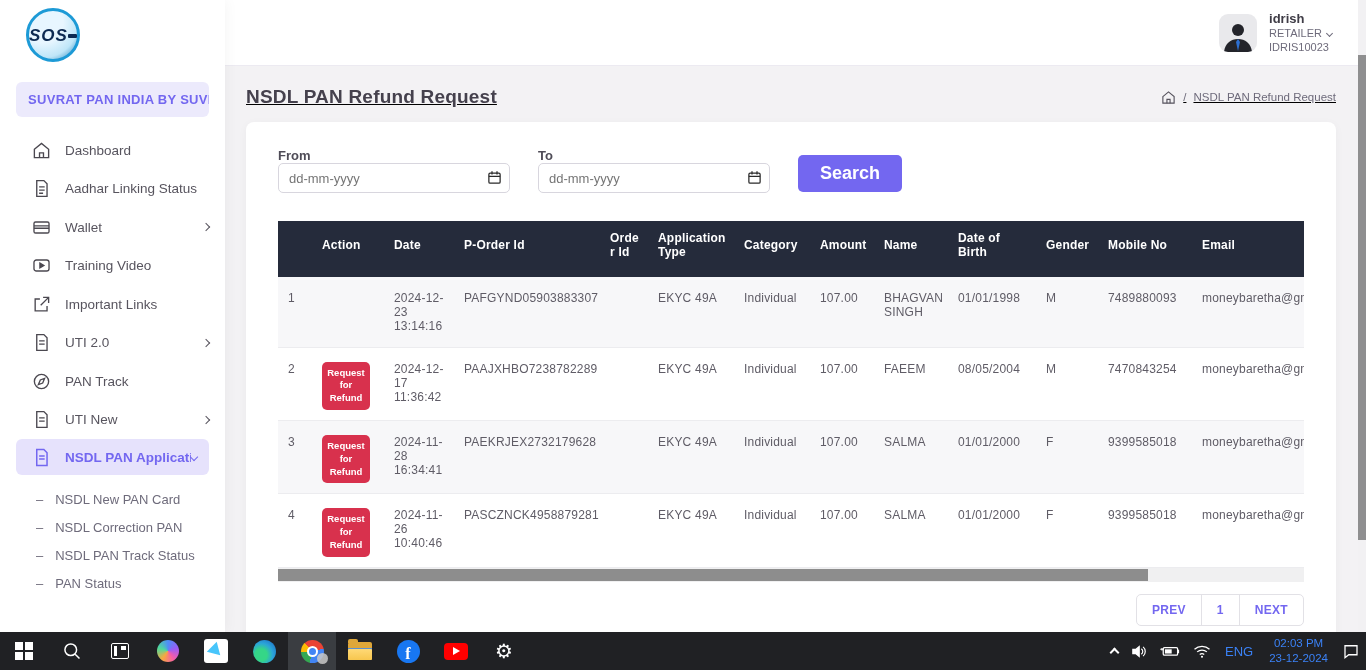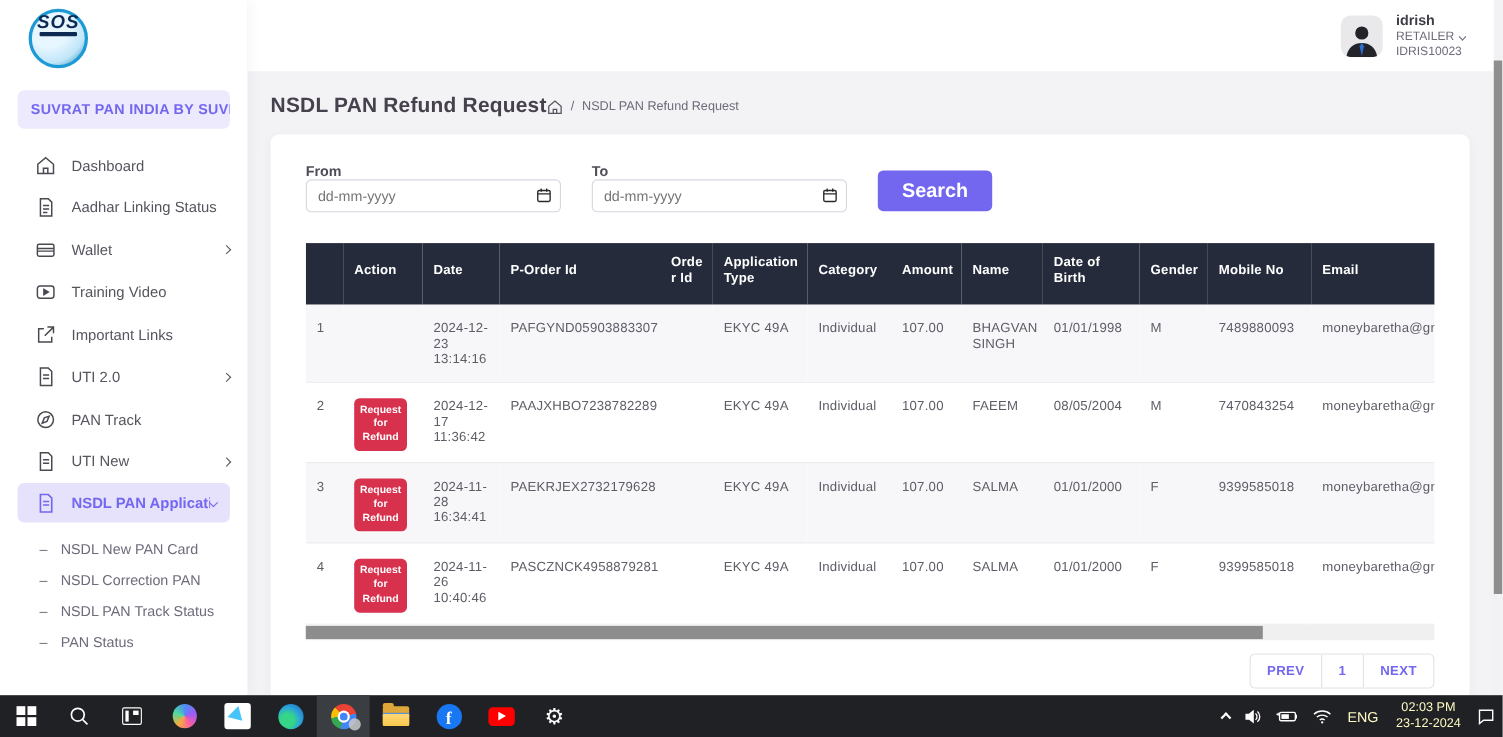--- a/index.html
+++ b/index.html
@@ -3,21 +3,21 @@
 <meta charset="utf-8">
 <style>
   * { margin:0; padding:0; box-sizing:border-box; }
   html,body { width:1366px; height:670px; overflow:hidden; font-family:"Liberation Sans", sans-serif; background:#f3f2f4; }
 
   .app { position:relative; width:1366px; height:632px; background:#f3f2f4; overflow:hidden; }
 
   
   .sidebar { position:absolute; left:0; top:0; width:225px; height:632px; background:#fff; z-index:5; box-shadow:0 0 14px rgba(0,0,0,.05); }
   .logo-wrap { height:76px; display:flex; align-items:flex-start; padding:8px 0 0 26px; }
-  .logo-circle { width:54px; height:54px; border-radius:50%; border:3px solid #1d9ad6; background:radial-gradient(circle at 30% 25%, #e8f6ff 0 40%, #bfe6f8 70%, #157ab8 100%); display:flex; flex-direction:column; align-items:center; }
+  .logo-circle { width:54px; height:54px; border-radius:50%; border:3px solid #1d9ad6; background:radial-gradient(circle at 30% 25%, #e8f6ff 0 40%, #bfe6f8 70%, #157ab8 100%); display:flex; flex-direction:row; align-items:center; }
   .logo-txt { font-size:17px; font-weight:bold; font-style:italic; color:#0d2a52; letter-spacing:1px; line-height:1; }
   .logo-bar { width:34px; height:4px; background:#0d2a52; margin-top:1px; border-radius:1px; }
   .brand-pill { margin:6px 16px 10px 16px; background:#eceafc; border-radius:6px; padding:10px 0 10px 12px; color:#7367f0; font-size:13px; font-weight:bold; white-space:nowrap; overflow:hidden; letter-spacing:.3px; }
   .nav { padding-top:4px; }
   .nav-item { height:38.5px; display:flex; align-items:center; padding:0 16px 0 32px; color:#57545e; font-size:13.5px; cursor:pointer; position:relative; }
   .nav-item .mi { width:19px; height:19px; margin-right:14px; flex:none; color:#4b4850; }
   .nav-item .lbl { flex:1; white-space:nowrap; overflow:hidden; }
   .nav-item.active { margin:0 16px; padding:0 12px 0 16px; height:36px; background:#e6e2fc; border-radius:6px; color:#7367f0; font-weight:bold; }
   .nav-item.active .mi { color:#7367f0; }
   .chev { width:6px; height:6px; border:solid currentColor; border-width:0 1.6px 1.6px 0; display:inline-block; }
@@ -31,21 +31,21 @@
   .main { position:absolute; left:225px; top:0; right:8px; height:632px; }
   .topbar { height:66px; background:#fff; border-bottom:1px solid #eceaf1; display:flex; align-items:center; justify-content:flex-end; padding-right:26px; }
   .user-box { display:flex; align-items:center; gap:12px; }
   .avatar { width:38px; height:38px; border-radius:9px; background:#e9e9ec; overflow:hidden; display:flex; align-items:flex-end; justify-content:center; }
   .user-meta { line-height:1.25; }
   .user-name { font-size:13px; font-weight:bold; color:#3f3c46; }
   .user-role { font-size:11px; color:#6e6b7b; display:flex; align-items:center; gap:5px; }
   .user-role .chev { width:5px; height:5px; }
   .user-code { font-size:11px; color:#6e6b7b; }
 
-  .title-row { display:flex; align-items:center; justify-content:flex-start; padding:20px 22px 14px 21px; }
+  .title-row { display:flex; align-items:center; justify-content:space-between; padding:20px 22px 14px 21px;text-decoration:underline; }
   .page-title { font-size:19px; font-weight:bold; color:#45414d; letter-spacing:.2px; }
   .breadcrumb { display:flex; align-items:center; gap:7px; color:#6e6b7b; font-size:11.5px; }
   .breadcrumb svg { color:#55525c; }
 
   .card { margin:0 22px 0 21px; background:#fff; border-radius:8px; box-shadow:0 2px 10px rgba(0,0,0,.04); padding:26px 32px 14px 32px; height:522px; position:relative; }
 
   .filter-row { display:flex; gap:28px; margin-bottom:28px; }
   .filter-group { width:232px; }
   .filter-label { font-size:13px; font-weight:bold; color:#4f4c57; }
   .date-input { position:relative; }
@@ -95,21 +95,21 @@
   .chrome-bubble { position:absolute; right:8px; bottom:6px; width:11px; height:11px; border-radius:50%; background:#c9c9c9; opacity:.85; }
   .folder-ic { width:24px; height:18px; position:relative; }
   .folder-back { position:absolute; inset:0; background:#dfa739; border-radius:2px; }
   .folder-back:before { content:""; position:absolute; left:0; top:-3px; width:10px; height:4px; background:#dfa739; border-radius:2px 2px 0 0; }
   .folder-front { position:absolute; left:0; right:0; bottom:0; height:11px; background:linear-gradient(#ffd976,#f7c64e); border-radius:1px; }
   .folder-stripe { position:absolute; left:0; right:0; bottom:9px; height:3px; background:#5a8fd0; }
   .fb-ic { width:23px; height:23px; border-radius:50%; background:#1877f2; color:#fff; font-weight:bold; font-size:16px; display:flex; align-items:flex-end; justify-content:center; line-height:1.1; font-family:"Liberation Serif",serif; }
   .yt-ic { width:24px; height:17px; background:#f00; border-radius:4px; display:flex; align-items:center; justify-content:center; }
   .yt-tri { width:0; height:0; border-left:7px solid #fff; border-top:4.5px solid transparent; border-bottom:4.5px solid transparent; }
   .gear-ic { color:#fff; font-size:20px; font-family:"DejaVu Sans",sans-serif; line-height:1; }
-  .tb-right { margin-left:auto; display:flex; align-items:flex-end; height:100%; color:#fef9c3; }
+  .tb-right { margin-left:auto; display:flex; align-items:flex-end; height:100%; color:#3b82f6; }
   .tray-btn { height:38px; display:flex; align-items:center; justify-content:center; padding:0 6px; cursor:pointer; }
   .tray-lang { font-size:13px; padding:0 8px; }
   .tray-clock { font-size:11.5px; text-align:center; line-height:1.3; padding:0 8px; }
   .tray-chev { width:7px; height:7px; border:solid #fff; border-width:2px 2px 0 0; transform:rotate(-45deg); margin-top:3px; }
 </style>
 </head>
 <body>
 
 <div class="app">
 

